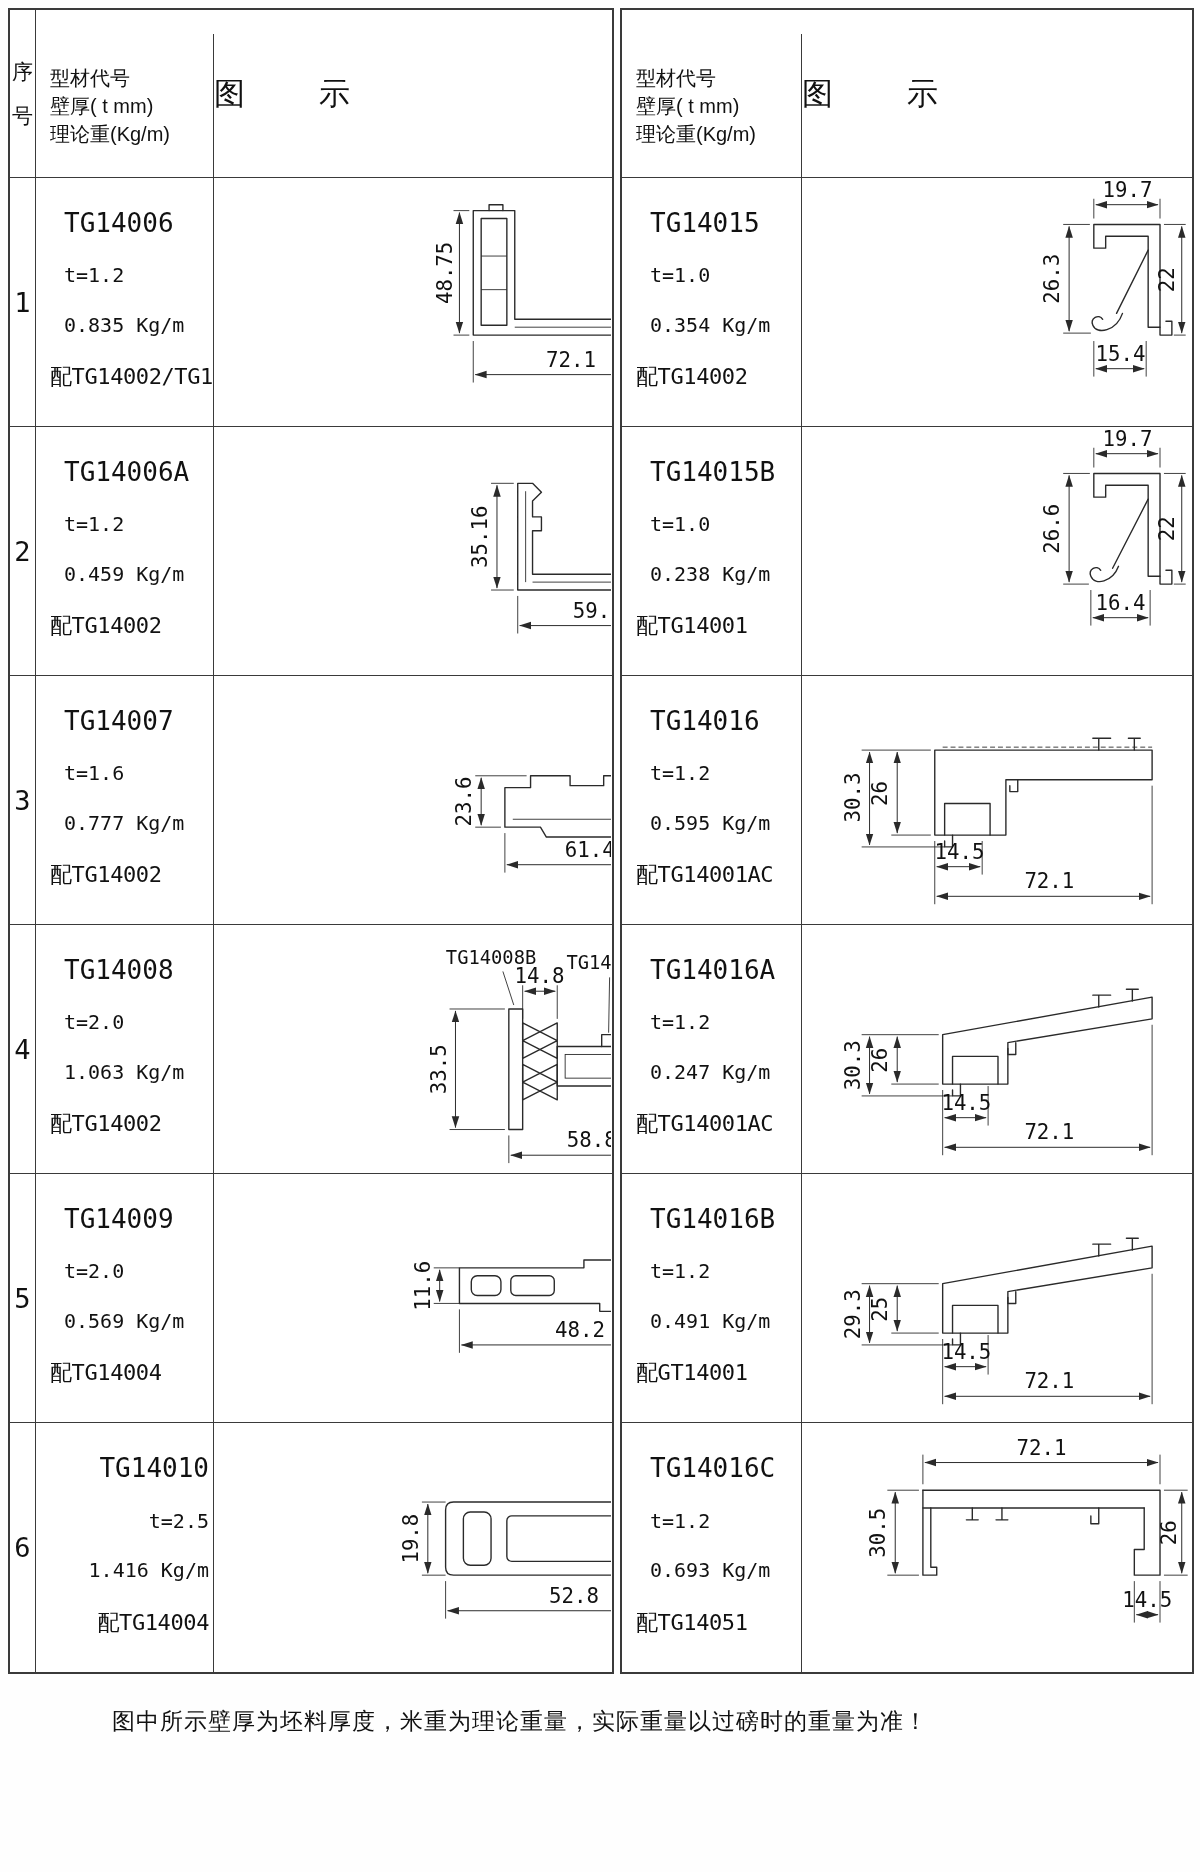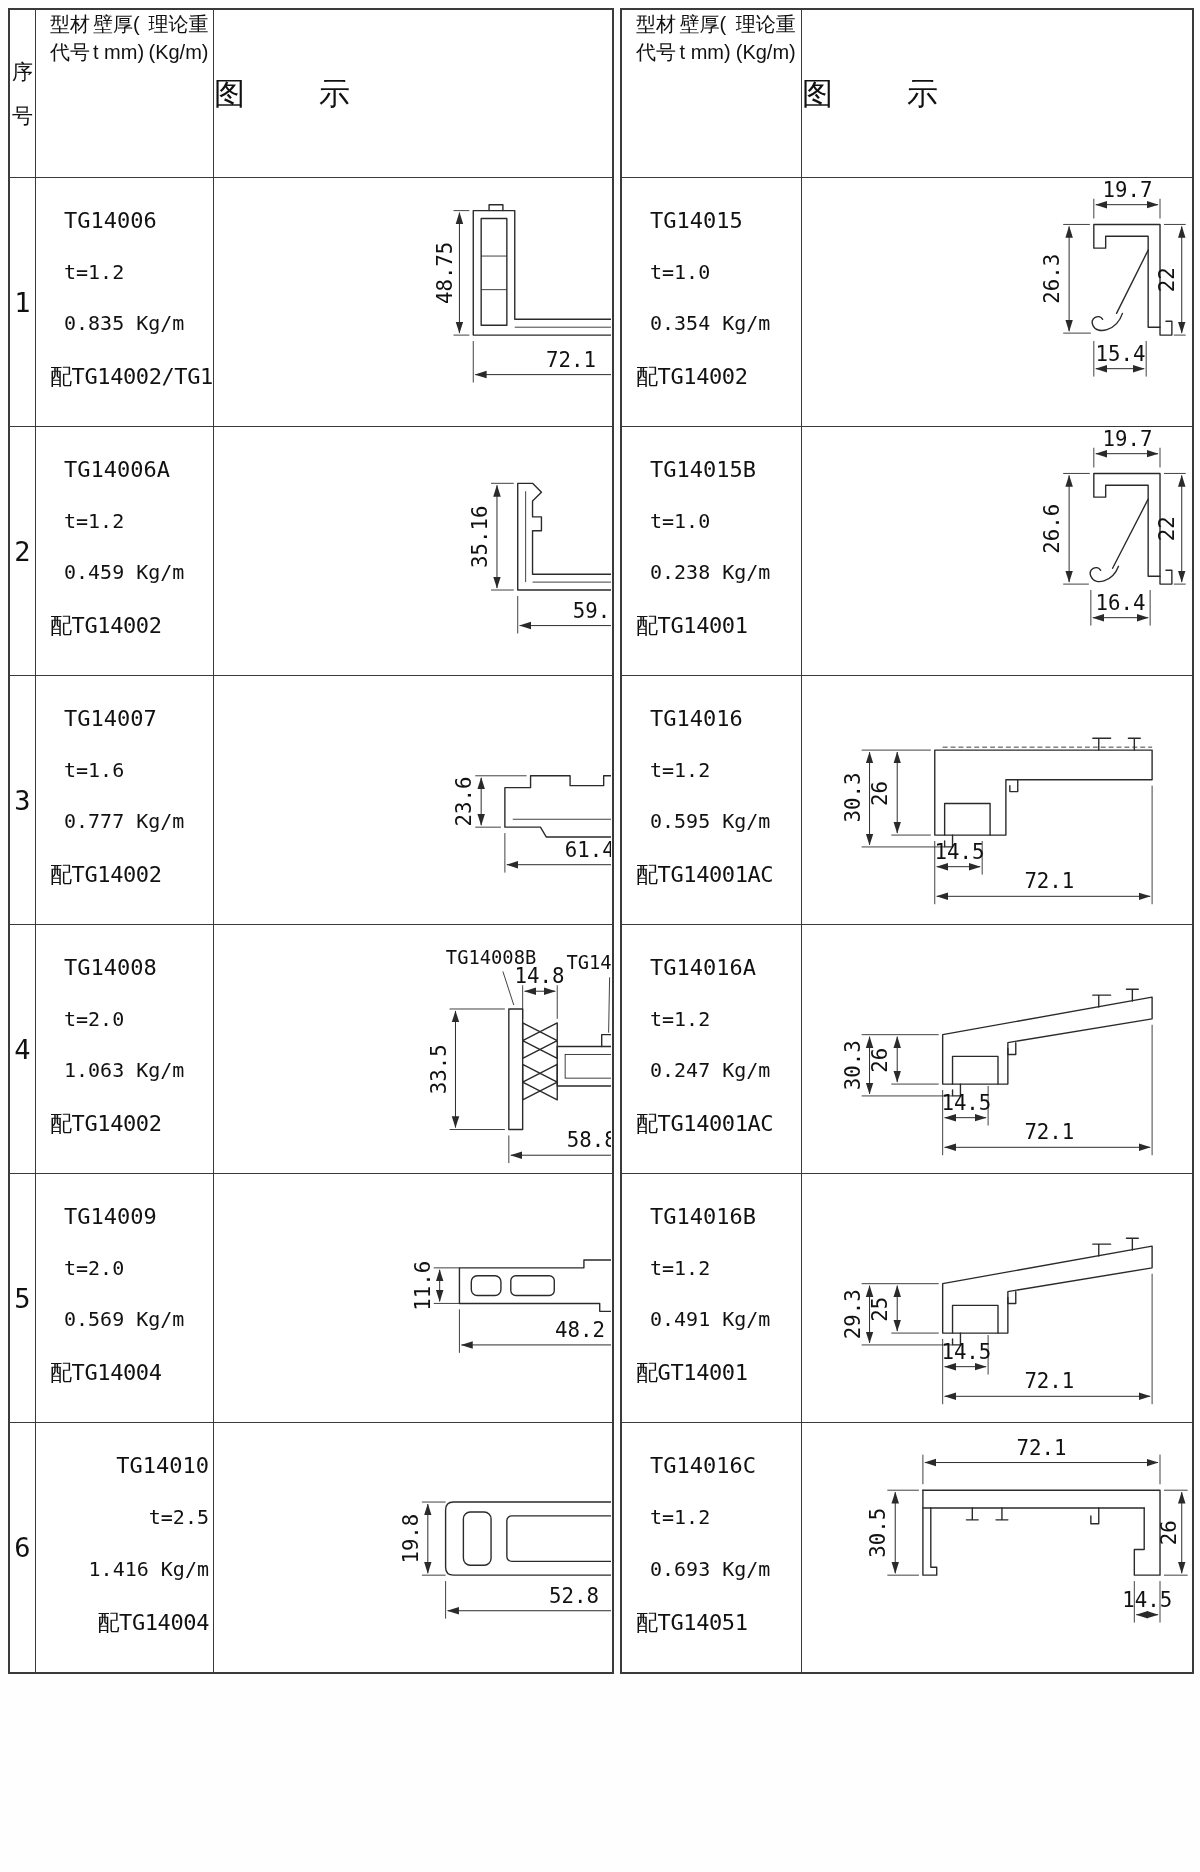--- a/index.html
+++ b/index.html
@@ -8,27 +8,27 @@
   .grp{position:absolute;top:8px;display:grid;border:2px solid #3a3a3a;background:#fff;
        grid-template-rows:168px repeat(6,249px);}
   .grp-l{left:8px;grid-template-columns:26px 178px 398px;}
   .grp-r{left:620px;grid-template-columns:180px 390px;}
   .cell{border-right:1px solid #3a3a3a;border-bottom:1px solid #3a3a3a;overflow:hidden;box-sizing:border-box;}
   .grp-l .cell:nth-child(3n){border-right:none;}
   .grp-r .cell:nth-child(2n){border-right:none;}
   .grp-l .cell:nth-last-child(-n+3){border-bottom:none;text-align:right;}
   .grp-r .cell:nth-last-child(-n+2){border-bottom:none;}
   .seq-h{display:flex;flex-direction:column;align-items:center;justify-content:center;gap:16px;font-size:21px;}
-  .info-h{display:flex;justify-content:center;padding-left:14px;font-size:20px;line-height:28px;}
+  .info-h{display:flex;flex-direction:column;justify-content:center;padding-left:14px;font-size:20px;line-height:28px;margin-top:24px;}
   .diag-h{display:flex;align-items:center;justify-content:flex-start;font-size:31px;letter-spacing:4px;}
   .seq-c{display:flex;align-items:center;justify-content:center;font-size:27px;
          font-family:"DejaVu Sans Mono",monospace;}
   .info-c{display:flex;flex-direction:column;justify-content:space-between;
           padding:30px 4px 34px 14px;font-size:20px;font-family:"DejaVu Sans Mono",monospace;}
-  .info-c .code{font-size:22px;margin-left:14px;}
+  .info-c .code{font-size:26px;margin-left:14px;}
   .info-c .spec{margin-left:14px;}
   .info-c .match{margin-left:0;font-size:22px;letter-spacing:-0.4px;white-space:nowrap;}
   .diag-c{display:flex;align-items:center;justify-content:center;}
   svg .p{fill:none;stroke:#2a2a2a;stroke-width:1.4;stroke-linejoin:round;stroke-linecap:round;}
   svg .e{fill:none;stroke:#2a2a2a;stroke-width:0.9;}
   svg .d{stroke:#2a2a2a;stroke-width:1;}
   svg .t{font-family:"DejaVu Sans Mono",monospace;font-size:21px;fill:#111;}
   svg .tl{font-family:"DejaVu Sans Mono",monospace;font-size:19px;fill:#111;}
   .note{position:absolute;top:1706px;left:0;width:1040px;text-align:center;font-size:23px;letter-spacing:1px;}
 </style>
@@ -451,13 +451,14 @@
           <text class="t" transform="rotate(-90 376 109)" x="376" y="109" text-anchor="middle">26</text>
           <line class="e" x1="334" y1="158" x2="334" y2="200"></line>
           <line class="e" x1="360" y1="158" x2="360" y2="200"></line>
           <line class="d" x1="336" y1="192" x2="358" y2="192" marker-start="url(#ar)" marker-end="url(#ar)"></line>
           <text class="t" x="347" y="184" text-anchor="middle">14.5</text>
         </g>
       </svg>
     </div>
   </div>
 
+  <div class="note">图中所示壁厚为坯料厚度，米重为理论重量，实际重量以过磅时的重量为准！</div>
 </div>
 
 </body></html>

